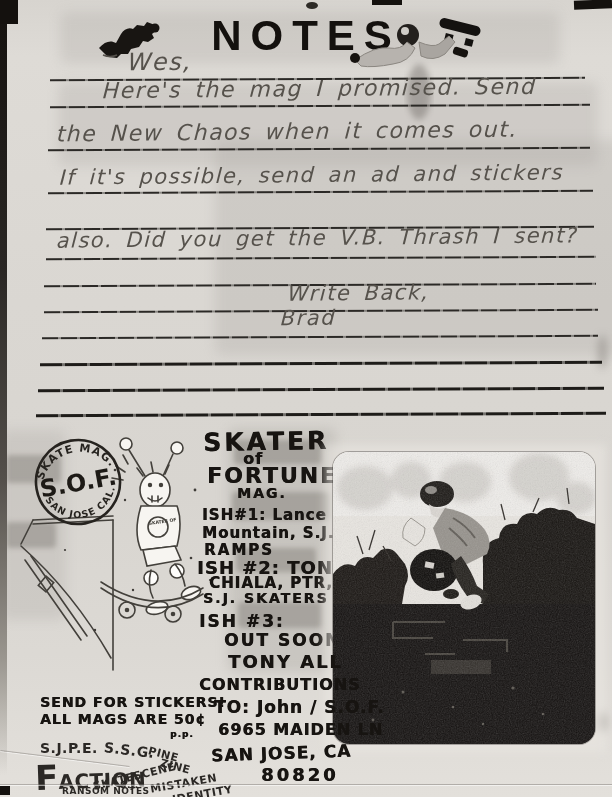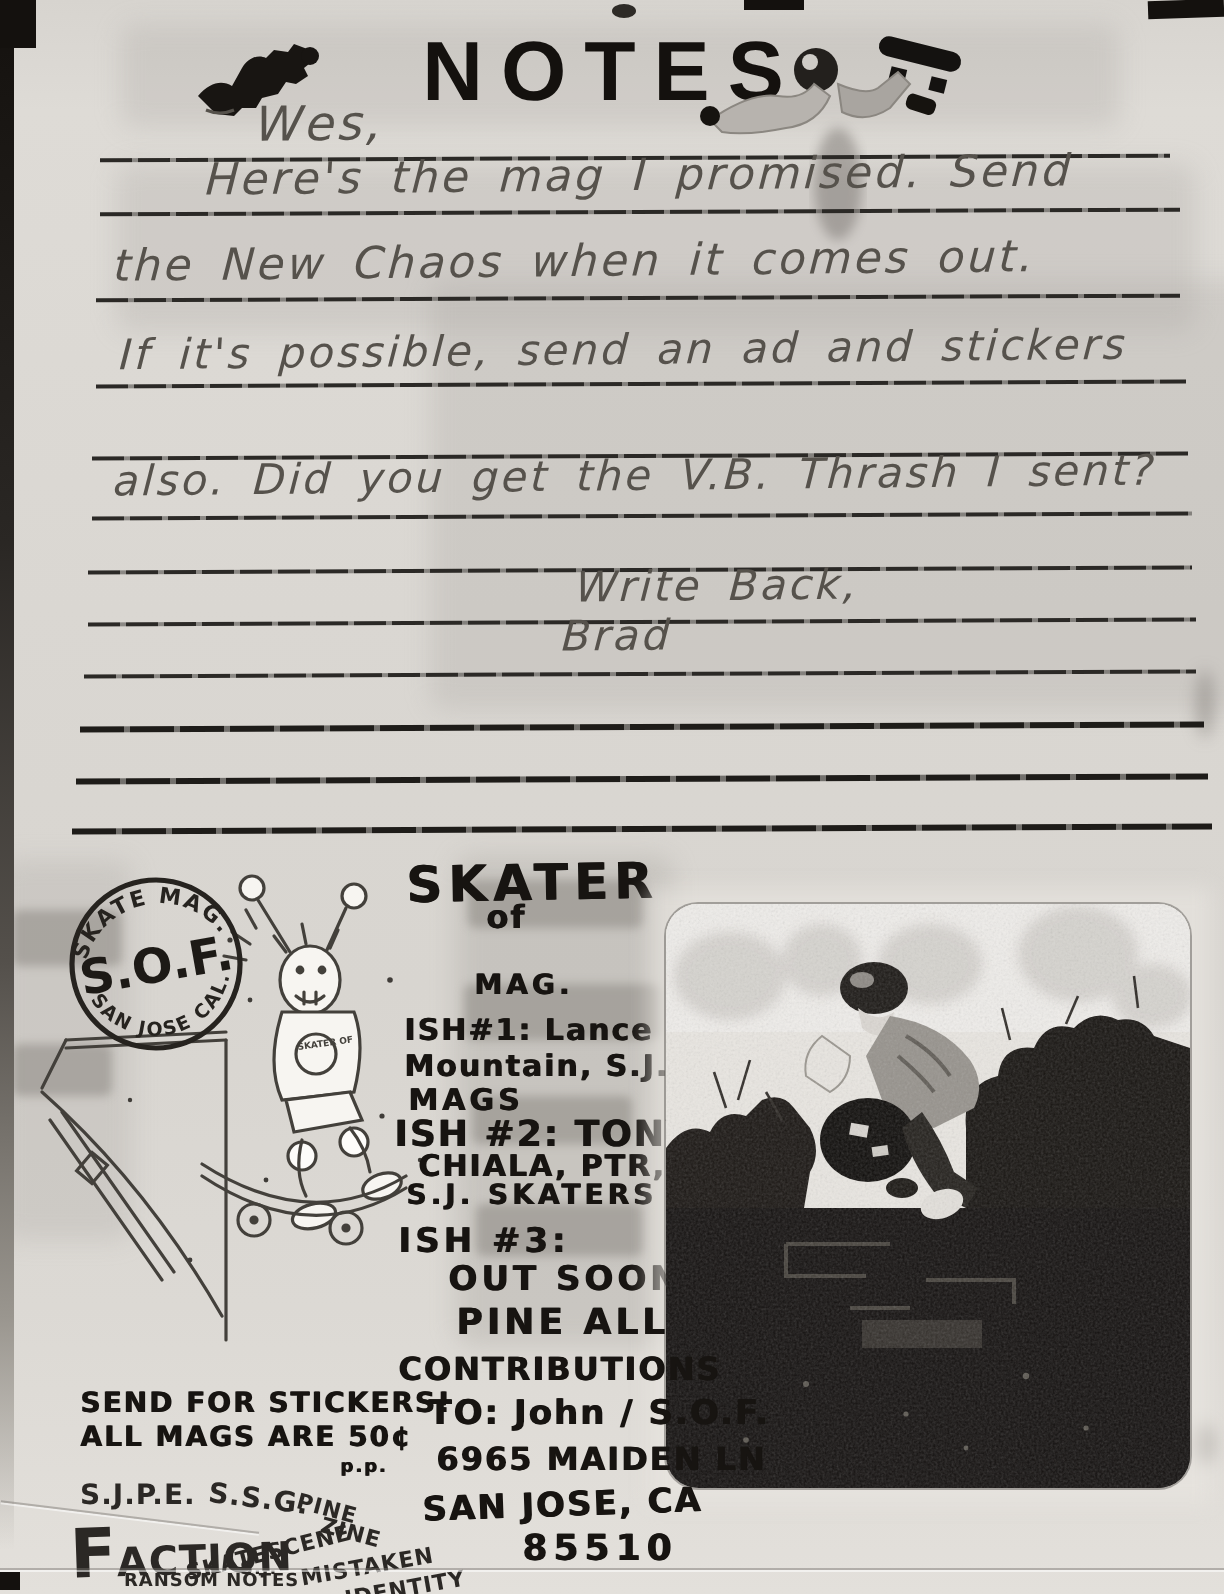--- a/index.html
+++ b/index.html
@@ -180,25 +180,26 @@
       <textPath href="#arcTop" startOffset="6">SKATE MAG.</textPath>
     </text>
     <text x="50" y="57" text-anchor="middle" font-size="24" font-weight="900" fill="#1d1a16">S.O.F.</text>
     <text font-size="9.5" font-weight="bold" fill="#26231f" letter-spacing="1">
       <textPath href="#arcBot" startOffset="2">SAN JOSE CAL.</textPath>
     </text>
   </svg>
 
   <div class="mk" style="left:203px;top:427px;font-size:25px;letter-spacing:3px;transform:rotate(-1deg);">SKATER</div>
   <div class="mk" style="left:243px;top:449px;font-size:16px;">of</div>
+  <div class="mk" style="left:207px;top:463px;font-size:22px;letter-spacing:2px;">FORTUNE</div>
   <div class="mk" style="left:237px;top:485px;font-size:14px;letter-spacing:2px;">MAG.</div>
 
   <div class="mk" style="left:202px;top:506px;font-size:15px;">ISH#1: Lance</div>
   <div class="mk" style="left:202px;top:524px;font-size:15px;">Mountain, S.J.</div>
-  <div class="mk" style="left:204px;top:541px;font-size:15px;letter-spacing:2px;">MAGS</div>
+  <div class="mk" style="left:204px;top:541px;font-size:15px;letter-spacing:2px;">RAMPS</div>
   <div class="mk" style="left:197px;top:557px;font-size:18px;">ISH #2: TONY</div>
   <div class="mk" style="left:209px;top:574px;font-size:15px;">CHIALA, PTR,</div>
   <div class="mk" style="left:203px;top:590px;font-size:14px;letter-spacing:2px;">S.J. SKATERS</div>
   <div class="mk" style="left:199px;top:611px;font-size:17px;letter-spacing:2px;">ISH #3:</div>
   <div class="mk" style="left:224px;top:630px;font-size:17px;letter-spacing:2px;">OUT SOON</div>
 
   <div class="paperPatch" style="left:324px;top:444px;width:282px;height:308px;"></div>
   <div class="photoWrap">
     <svg width="262" height="292" viewBox="0 0 262 292">
       <defs>
@@ -257,26 +258,26 @@
           <circle cx="120" cy="255" r="1.3"></circle>
           <circle cx="180" cy="236" r="1.6"></circle>
         <circle cx="210" cy="262" r="1.3"></circle>
           <circle cx="40" cy="268" r="1.4"></circle>
           <circle cx="150" cy="272" r="1.2"></circle>
       </g>
       <rect width="262" height="292" filter="url(#phGrain)" opacity=".22"></rect>
     </svg>
   </div>
 
-  <div class="mk" style="left:228px;top:651px;font-size:18px;letter-spacing:2px;">PINE ALL</div>
+  <div class="mk" style="left:228px;top:651px;font-size:18px;letter-spacing:2px;">TONY ALL</div>
   <div class="mk" style="left:199px;top:675px;font-size:16px;">CONTRIBUTIONS</div>
   <div class="mk" style="left:214px;top:697px;font-size:17px;">TO: John / S.O.F.</div>
   <div class="mk" style="left:218px;top:720px;font-size:16px;">6965 MAIDEN LN</div>
   <div class="mk" style="left:211px;top:743px;font-size:17px;transform:rotate(-2deg);">SAN JOSE, CA</div>
-  <div class="mk" style="left:261px;top:764px;font-size:18px;letter-spacing:3px;">85510</div>
+  <div class="mk" style="left:261px;top:764px;font-size:18px;letter-spacing:3px;">80820</div>
 
   <div class="mk" style="left:40px;top:694px;font-size:14px;">SEND FOR STICKERS!</div>
   <div class="mk" style="left:40px;top:711px;font-size:14px;">ALL MAGS ARE 50¢</div>
   <div class="mk" style="left:170px;top:729px;font-size:9px;">p.p.</div>
 
   <div class="pen" style="left:40px;top:740px;font-size:14px;">S.J.P.E.</div>
   <div class="pen" style="left:104px;top:742px;font-size:14px;transform:rotate(7deg);">S.S.G.</div>
   <div class="pen" style="left:148px;top:748px;font-size:11px;transform:rotate(15deg);">PINE</div>
   <div class="pen" style="left:160px;top:760px;font-size:11px;transform:rotate(15deg);">ZINE</div>
   <div class="pen faction" style="left:35px;top:756px;font-size:20px;transform:rotate(-2deg);">FACTION</div>

